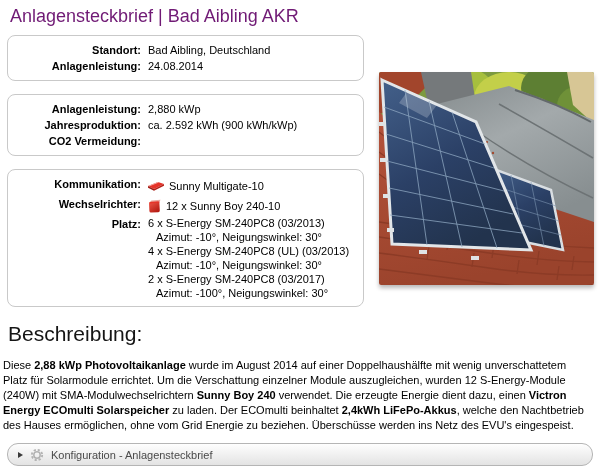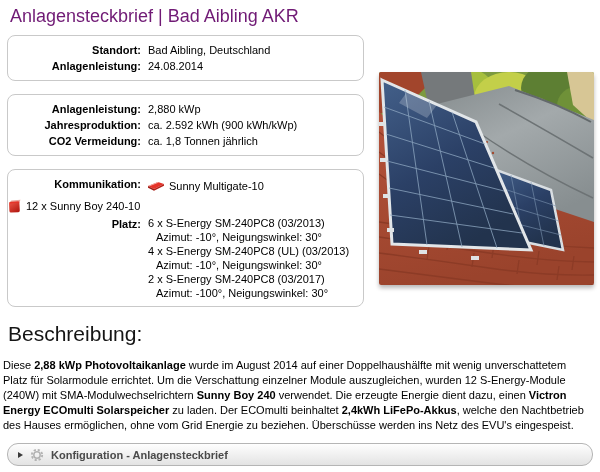--- a/index.html
+++ b/index.html
@@ -30,21 +30,21 @@
   h2{font-size:21px;font-weight:normal;color:#151515;margin:15px 0 9px 8px}
   .desc{margin:12px 8px 0 3px;width:589px;line-height:15px}
   .b{font-weight:bold}
   .accordion{
     box-sizing:border-box;position:absolute;left:7px;top:443px;width:586px;height:23px;
     border:1px solid #b5b5b5;border-radius:11px;
     background:linear-gradient(#fefefe,#e3e3e3);
     display:flex;align-items:center;gap:7px;padding:0 10px;cursor:pointer;
   }
   .tri{width:0;height:0;border-top:3.5px solid transparent;border-bottom:3.5px solid transparent;border-left:5px solid #3a3a3a}
-  .acc-label{font-weight:bold;color:#4a4a4a}
+  .acc-label{font-weight:normal;color:#4a4a4a}
 </style>
 </head>
 <body>
 
 <h1>Anlagensteckbrief | Bad Aibling AKR</h1>
 
 <div class="box first">
   <div class="row">
     <div class="label">Standort:</div>
     <div class="value">Bad Aibling, Deutschland</div>
@@ -59,40 +59,40 @@
   <div class="row">
     <div class="label">Anlagenleistung:</div>
     <div class="value">2,880 kWp</div>
   </div>
   <div class="row">
     <div class="label">Jahresproduktion:</div>
     <div class="value">ca. 2.592 kWh (900 kWh/kWp)</div>
   </div>
   <div class="row">
     <div class="label">CO2 Vermeidung:</div>
-    <div class="value">ca. 1,8 Tonnen jährlich</div>
   </div>
 </div>
 
 <div class="box">
   <div class="row icon-row">
     <div class="label">Kommunikation:</div>
     <div class="value with-icon">
       <span class="dev-icon">
         <svg width="16" height="10" viewBox="0 0 16 10">
           <polygon points="0,5 10,1 16,3 6,8" fill="#e63329"></polygon>
           <polygon points="0,5 10,1 10.8,1.5 0.8,5.5" fill="#f3b7b1"></polygon>
           <polygon points="0,5 6,8 6,9.8 0,6.8" fill="#9e1c15"></polygon>
           <polygon points="6,8 16,3 16,4.8 6,9.8" fill="#b5221a"></polygon>
         </svg>
       </span>
       <span>Sunny Multigate-10</span>
     </div>
   </div>
   <div class="row icon-row">
+    <div class="label">Wechselrichter:</div>
     <div class="value with-icon">
       <span class="dev-icon">
         <svg width="13" height="14" viewBox="0 0 13 14">
           <defs>
             <linearGradient id="sbgrad" x1="0" y1="0" x2="0.6" y2="1">
               <stop offset="0" stop-color="#f0584a"></stop>
                 <stop offset="1" stop-color="#b71d15"></stop>
             </linearGradient>
           </defs>
           <polygon points="2,3.2 11.6,2.2 12.6,0.8 3.4,1.6" fill="#e8a79f"></polygon>

